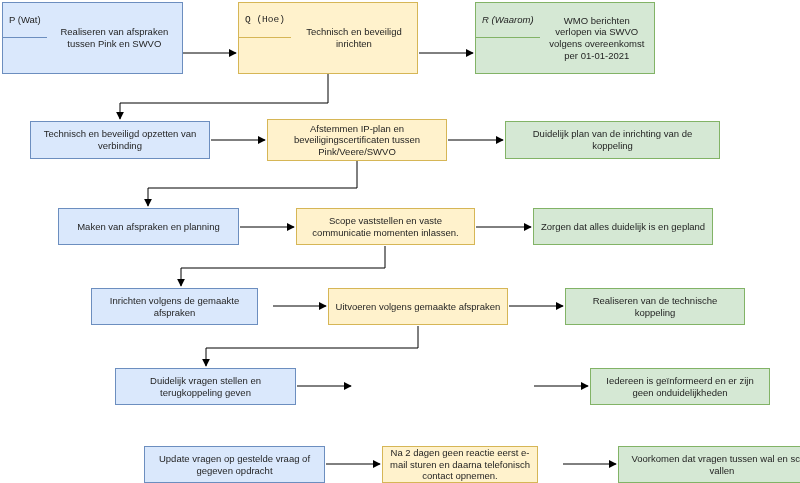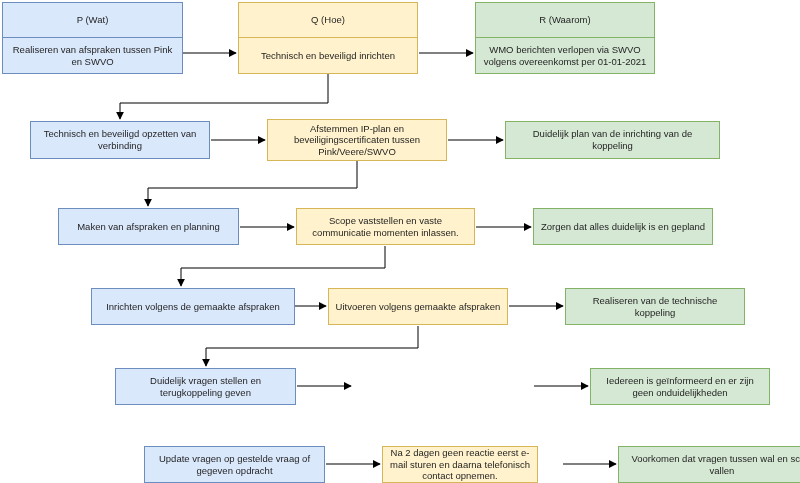--- a/index.html
+++ b/index.html
@@ -33,40 +33,40 @@
     border: 1px solid #999;
     display: flex;
     align-items: center;
     justify-content: center;
     text-align: center;
     font-size: 9.5px;
     line-height: 1.22;
     padding: 2px 6px;
   }
   .node.header-node {
-    flex-direction: column;
+    flex-direction: row;
     padding: 0;
     align-items: stretch;
   }
   .header-node .node-title,
   .header-node .node-body {
     display: flex;
     align-items: center;
     justify-content: center;
     text-align: center;
     padding: 2px 6px;
     box-sizing: border-box;
   }
   .header-node .node-title {
     height: 35px;
     border-bottom: 1px solid inherit;
   }
   .header-node.blue  .node-title { border-bottom: 1px solid var(--blue-stroke); }
-  .header-node.yellow .node-title { border-bottom: 1px solid var(--yellow-stroke); }
-  .header-node.green .node-title { border-bottom: 1px solid var(--green-stroke); }
+  .header-node.yellow .node-title { border-bottom: 1px solid var(--yellow-stroke); font-family: Liberation Mono, monospace; }
+  .header-node.green .node-title { border-bottom: 1px solid var(--green-stroke); font-style: italic; }
   .header-node .node-body { flex: 1; }
   .blue   { background: var(--blue-fill, #dae8fc);   border-color: var(--blue-stroke, #6c8ebf); }
   .yellow { background: var(--yellow-fill, #fff2cc); border-color: var(--yellow-stroke, #d6b656); }
   .green  { background: var(--green-fill, #d5e8d4);  border-color: var(--green-stroke, #82b366); }
 </style>
 </head>
 <body>
 
 <div class="canvas">
 
@@ -115,21 +115,21 @@
   </div>
 
   <div class="node blue" style="left:30px;top:121px;width:180px;height:38px">Technisch en beveiligd opzetten van verbinding</div>
   <div class="node yellow" style="left:267px;top:119px;width:180px;height:42px">Afstemmen IP-plan en beveiligingscertificaten tussen Pink/Veere/SWVO</div>
   <div class="node green" style="left:505px;top:121px;width:215px;height:38px">Duidelijk plan van de inrichting van de koppeling</div>
 
   <div class="node yellow" style="left:296px;top:208px;width:179px;height:37px">Scope vaststellen en vaste communicatie momenten inlassen.</div>
   <div class="node blue" style="left:58px;top:208px;width:181px;height:37px">Maken van afspraken en planning</div>
   <div class="node green" style="left:533px;top:208px;width:180px;height:37px">Zorgen dat alles duidelijk is en gepland</div>
 
-  <div class="node blue" style="left:91px;top:288px;width:204px;height:37px">Inrichten volgens de gemaakte afspraken</div>
+  <div class="node blue" style="left:91px;top:288px;width:167px;height:37px">Inrichten volgens de gemaakte afspraken</div>
   <div class="node yellow" style="left:328px;top:288px;width:180px;height:37px">Uitvoeren volgens gemaakte afspraken</div>
   <div class="node blue" style="left:115px;top:368px;width:181px;height:37px">Duidelijk vragen stellen en terugkoppeling geven</div>
 
   <div class="node green" style="left:565px;top:288px;width:180px;height:37px">Realiseren van de technische koppeling</div>
   <div class="node green" style="left:590px;top:368px;width:180px;height:37px">Iedereen is geïnformeerd en er zijn geen onduidelijkheden</div>
 
   <div class="node blue" style="left:144px;top:446px;width:181px;height:37px">Update vragen op gestelde vraag of gegeven opdracht</div>
   <div class="node yellow" style="left:382px;top:446px;width:156px;height:37px">Na 2 dagen geen reactie eerst e-mail sturen en daarna telefonisch contact opnemen.</div>
   <div class="node green" style="left:618px;top:446px;width:208px;height:37px">Voorkomen dat vragen tussen wal en schip vallen</div>
 

